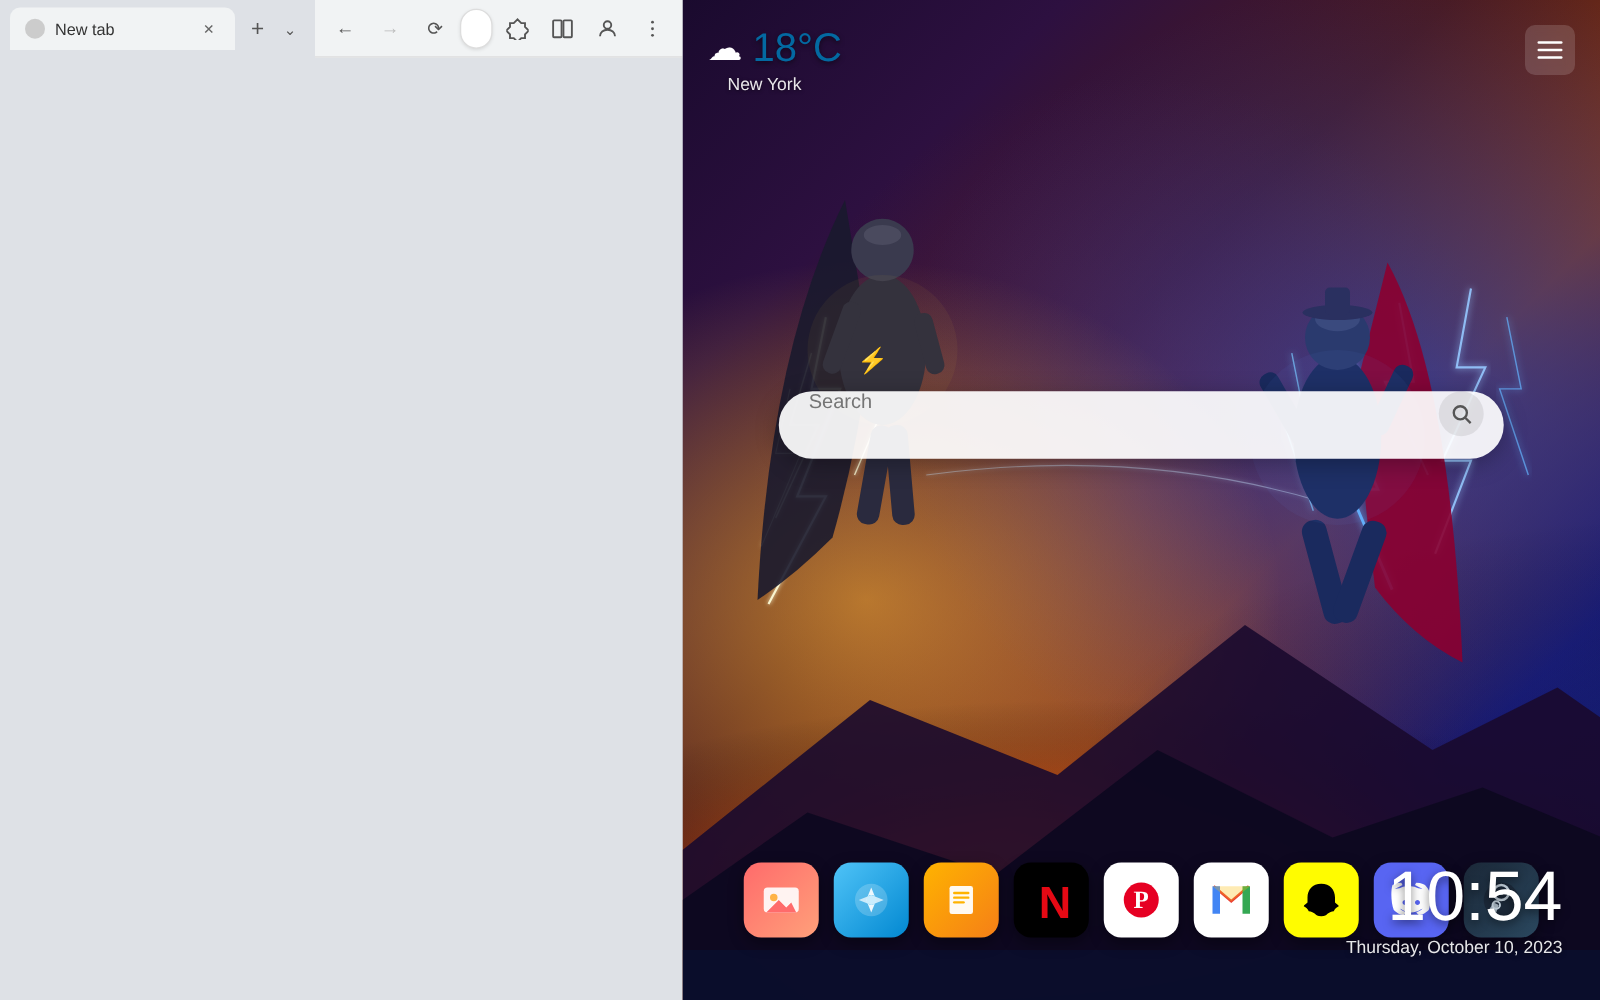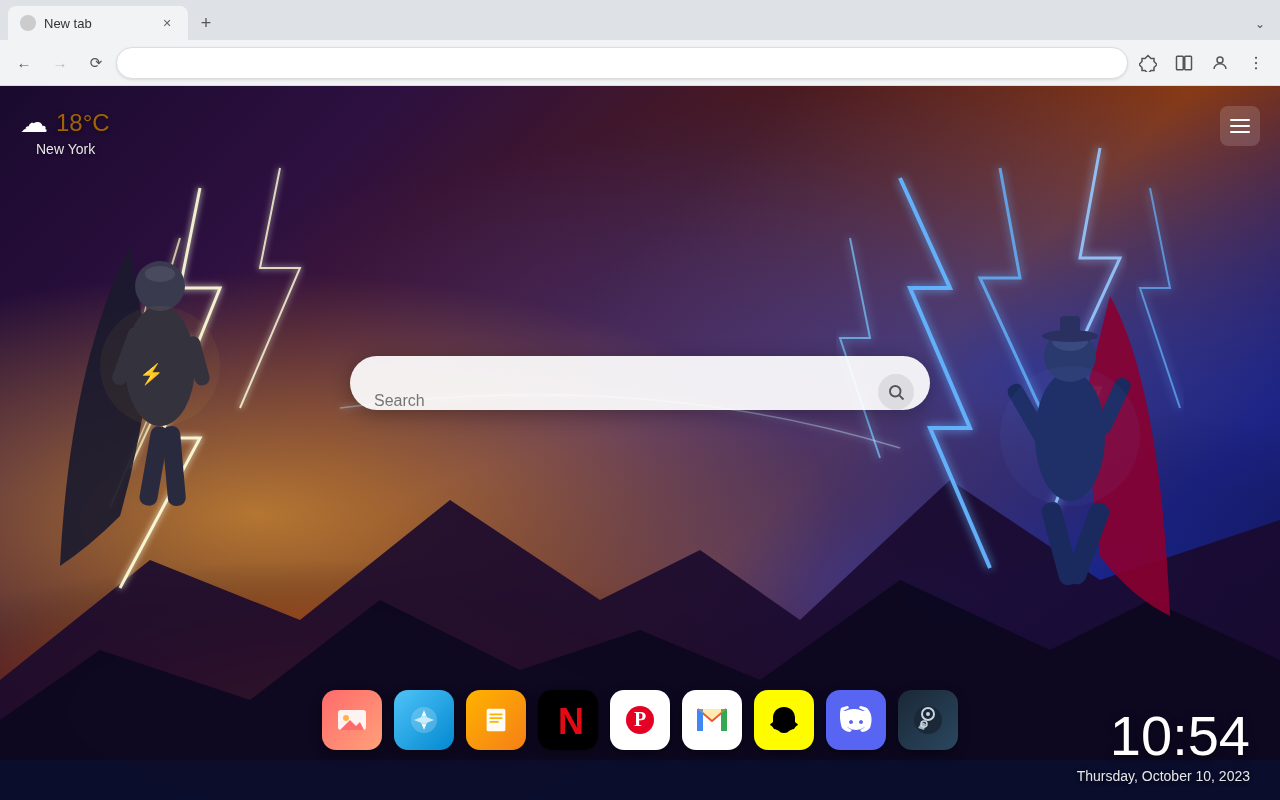--- a/index.html
+++ b/index.html
@@ -3,21 +3,20 @@
   <meta charset="utf-8">
   <style>
     * { margin: 0; padding: 0; box-sizing: border-box; }
     body { width: 1280px; height: 800px; overflow: hidden; font-family: 'Segoe UI', Arial, sans-serif; }
 
     
     .browser-frame {
       width: 1280px;
       height: 800px;
       display: flex;
-      flex-direction: column;
       background: #dee1e6;
     }
 
     
     .tab-bar {
       height: 40px;
       background: #dee1e6;
       display: flex;
       align-items: flex-end;
       padding: 0 8px;
@@ -191,23 +190,23 @@
     }
     .weather-top {
       display: flex;
       align-items: center;
       gap: 8px;
     }
     .weather-icon {
       font-size: 28px;
     }
     .weather-temp {
-      font-size: 24px;
+      font-size: 32px;
       font-weight: 300;
-      color: #a16207;
+      color: #0369a1;
       text-shadow: 0 1px 4px rgba(0,0,0,0.5);
     }
     .weather-city {
       font-size: 14px;
       color: rgba(255,255,255,0.9);
       text-shadow: 0 1px 3px rgba(0,0,0,0.5);
       margin-left: 16px;
     }
 
     
@@ -245,21 +244,21 @@
       transform: translate(-50%, -50%);
       margin-top: -60px;
       width: 580px;
     }
     .search-bar {
       width: 100%;
       height: 54px;
       background: rgba(255,255,255,0.92);
       border-radius: 30px;
       display: flex;
-      align-items: flex-end;
+      align-items: flex-start;
       padding: 0 16px 0 24px;
       gap: 8px;
       box-shadow: 0 4px 20px rgba(0,0,0,0.3);
     }
     .search-input {
       flex: 1;
       background: transparent;
       border: none;
       outline: none;
       font-size: 16px;
@@ -310,21 +309,21 @@
     .icon-netflix { background: #000; color: #e50914; }
     .icon-pinterest { background: #fff; color: #e60023; }
     .icon-gmail { background: #fff; }
     .icon-snapchat { background: #fffc00; color: #000; }
     .icon-discord { background: #5865f2; color: #fff; }
     .icon-steam { background: linear-gradient(135deg, #1b2838, #2a475e); color: #c7d5e0; }
 
     
     .clock-widget {
       position: absolute;
-      bottom: 16px;
+      bottom: 35px;
       right: 30px;
       color: white;
       text-align: right;
     }
     .clock-time {
       font-size: 56px;
       font-weight: 300;
       color: white;
       text-shadow: 0 2px 8px rgba(0,0,0,0.5);
       line-height: 1;

